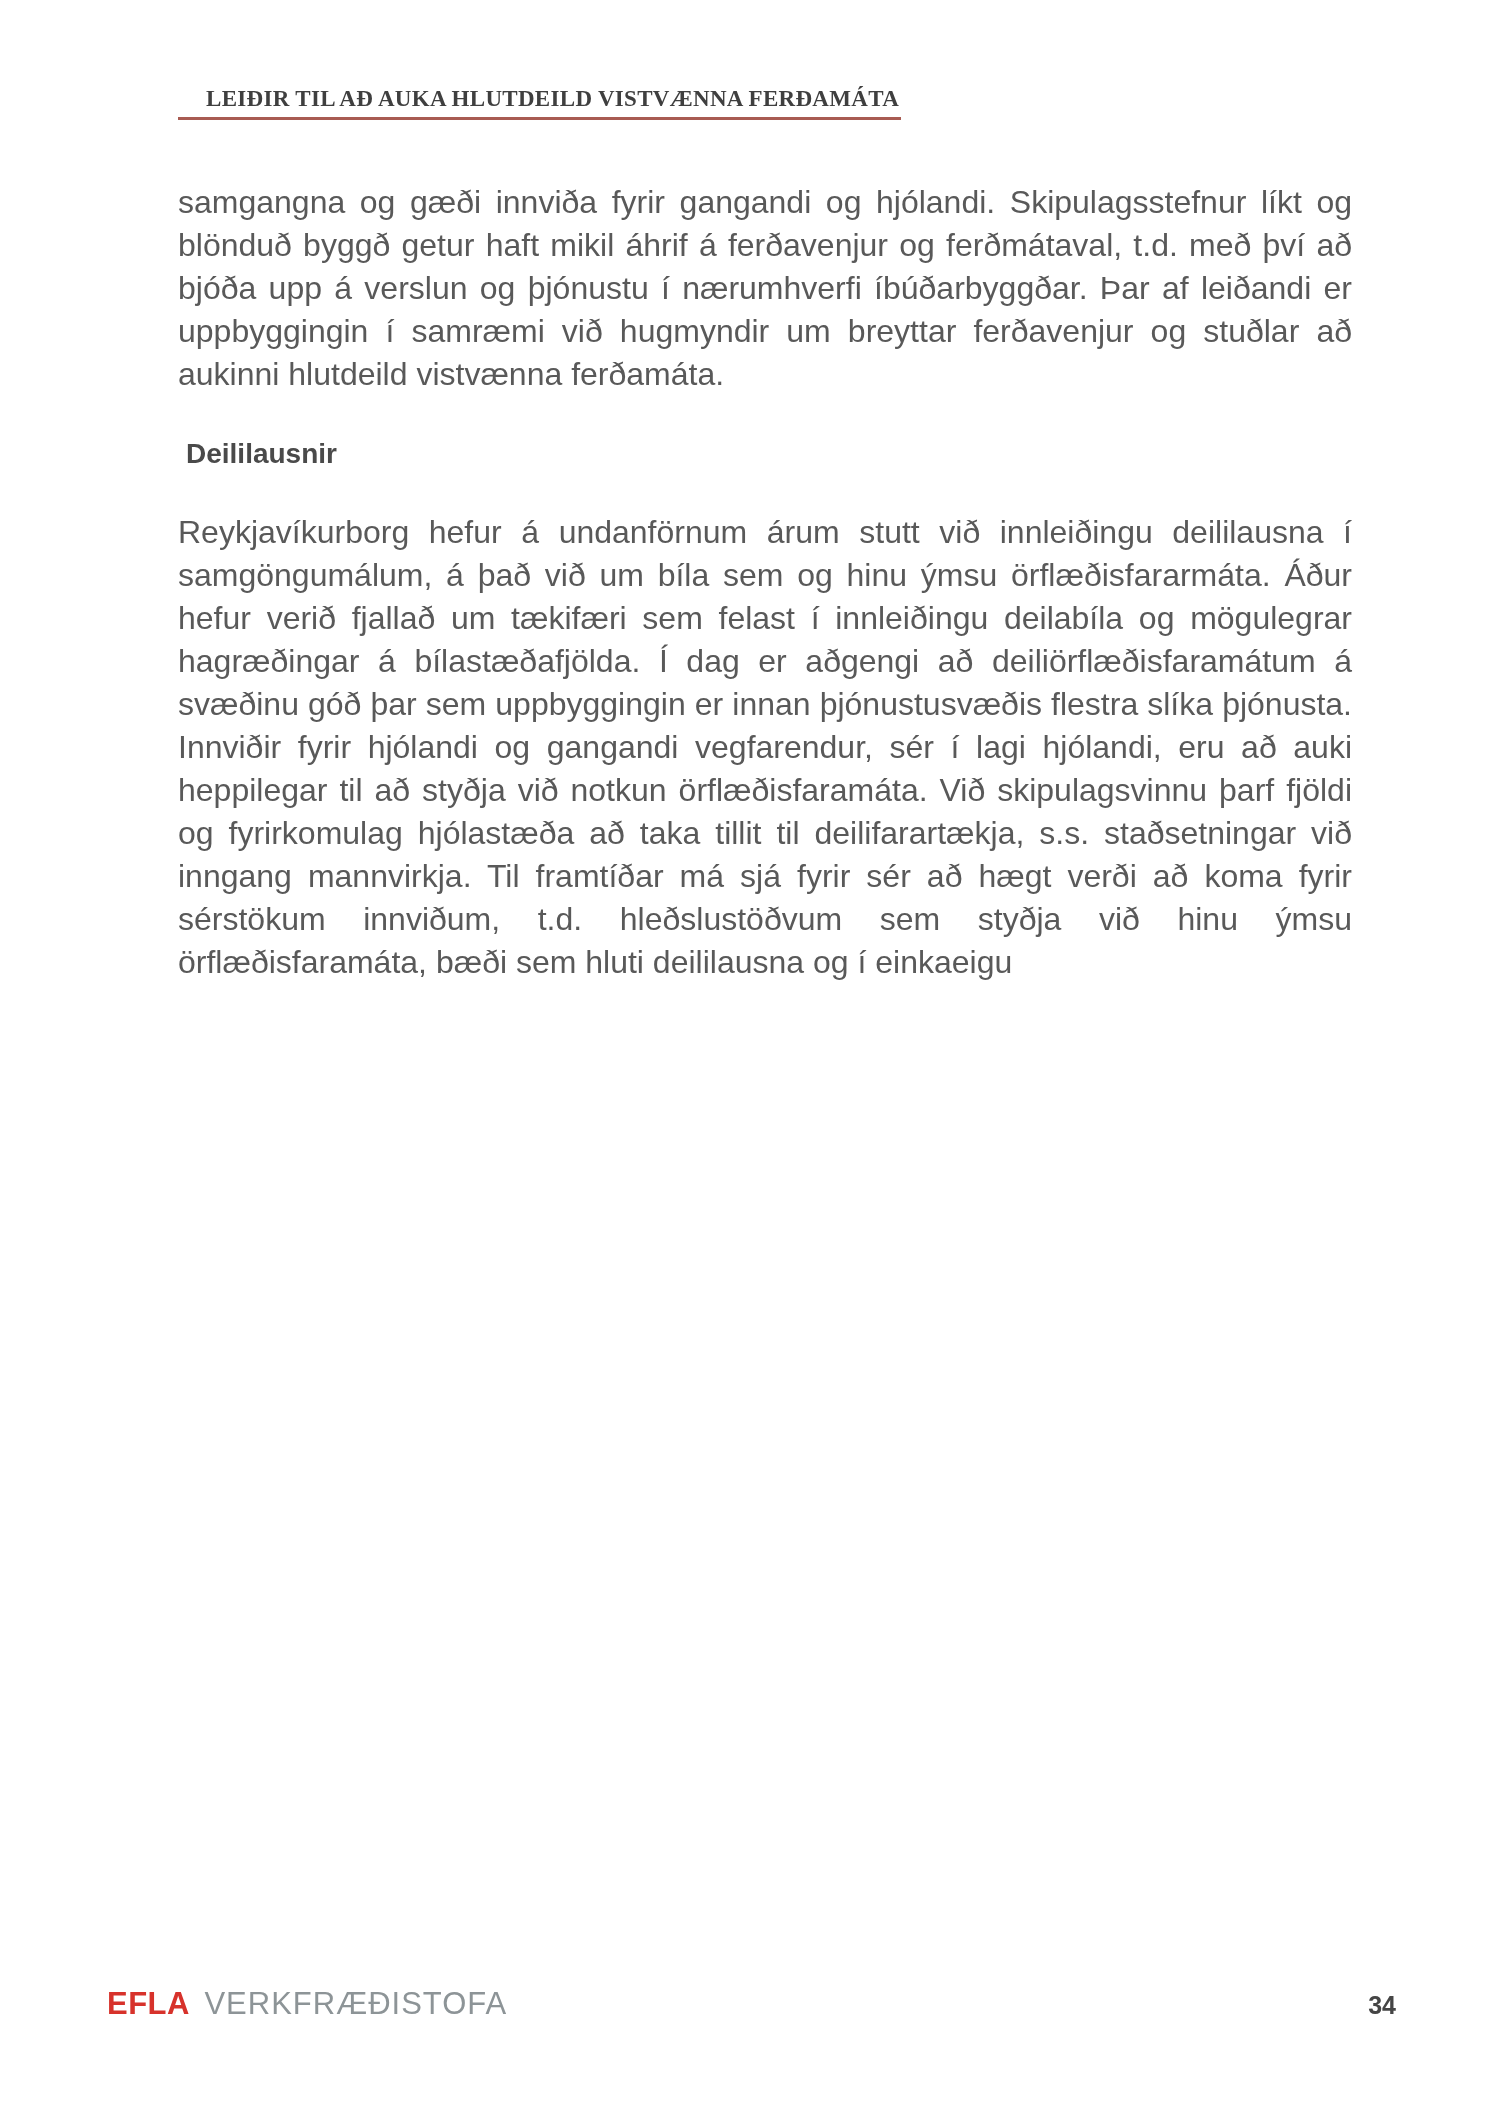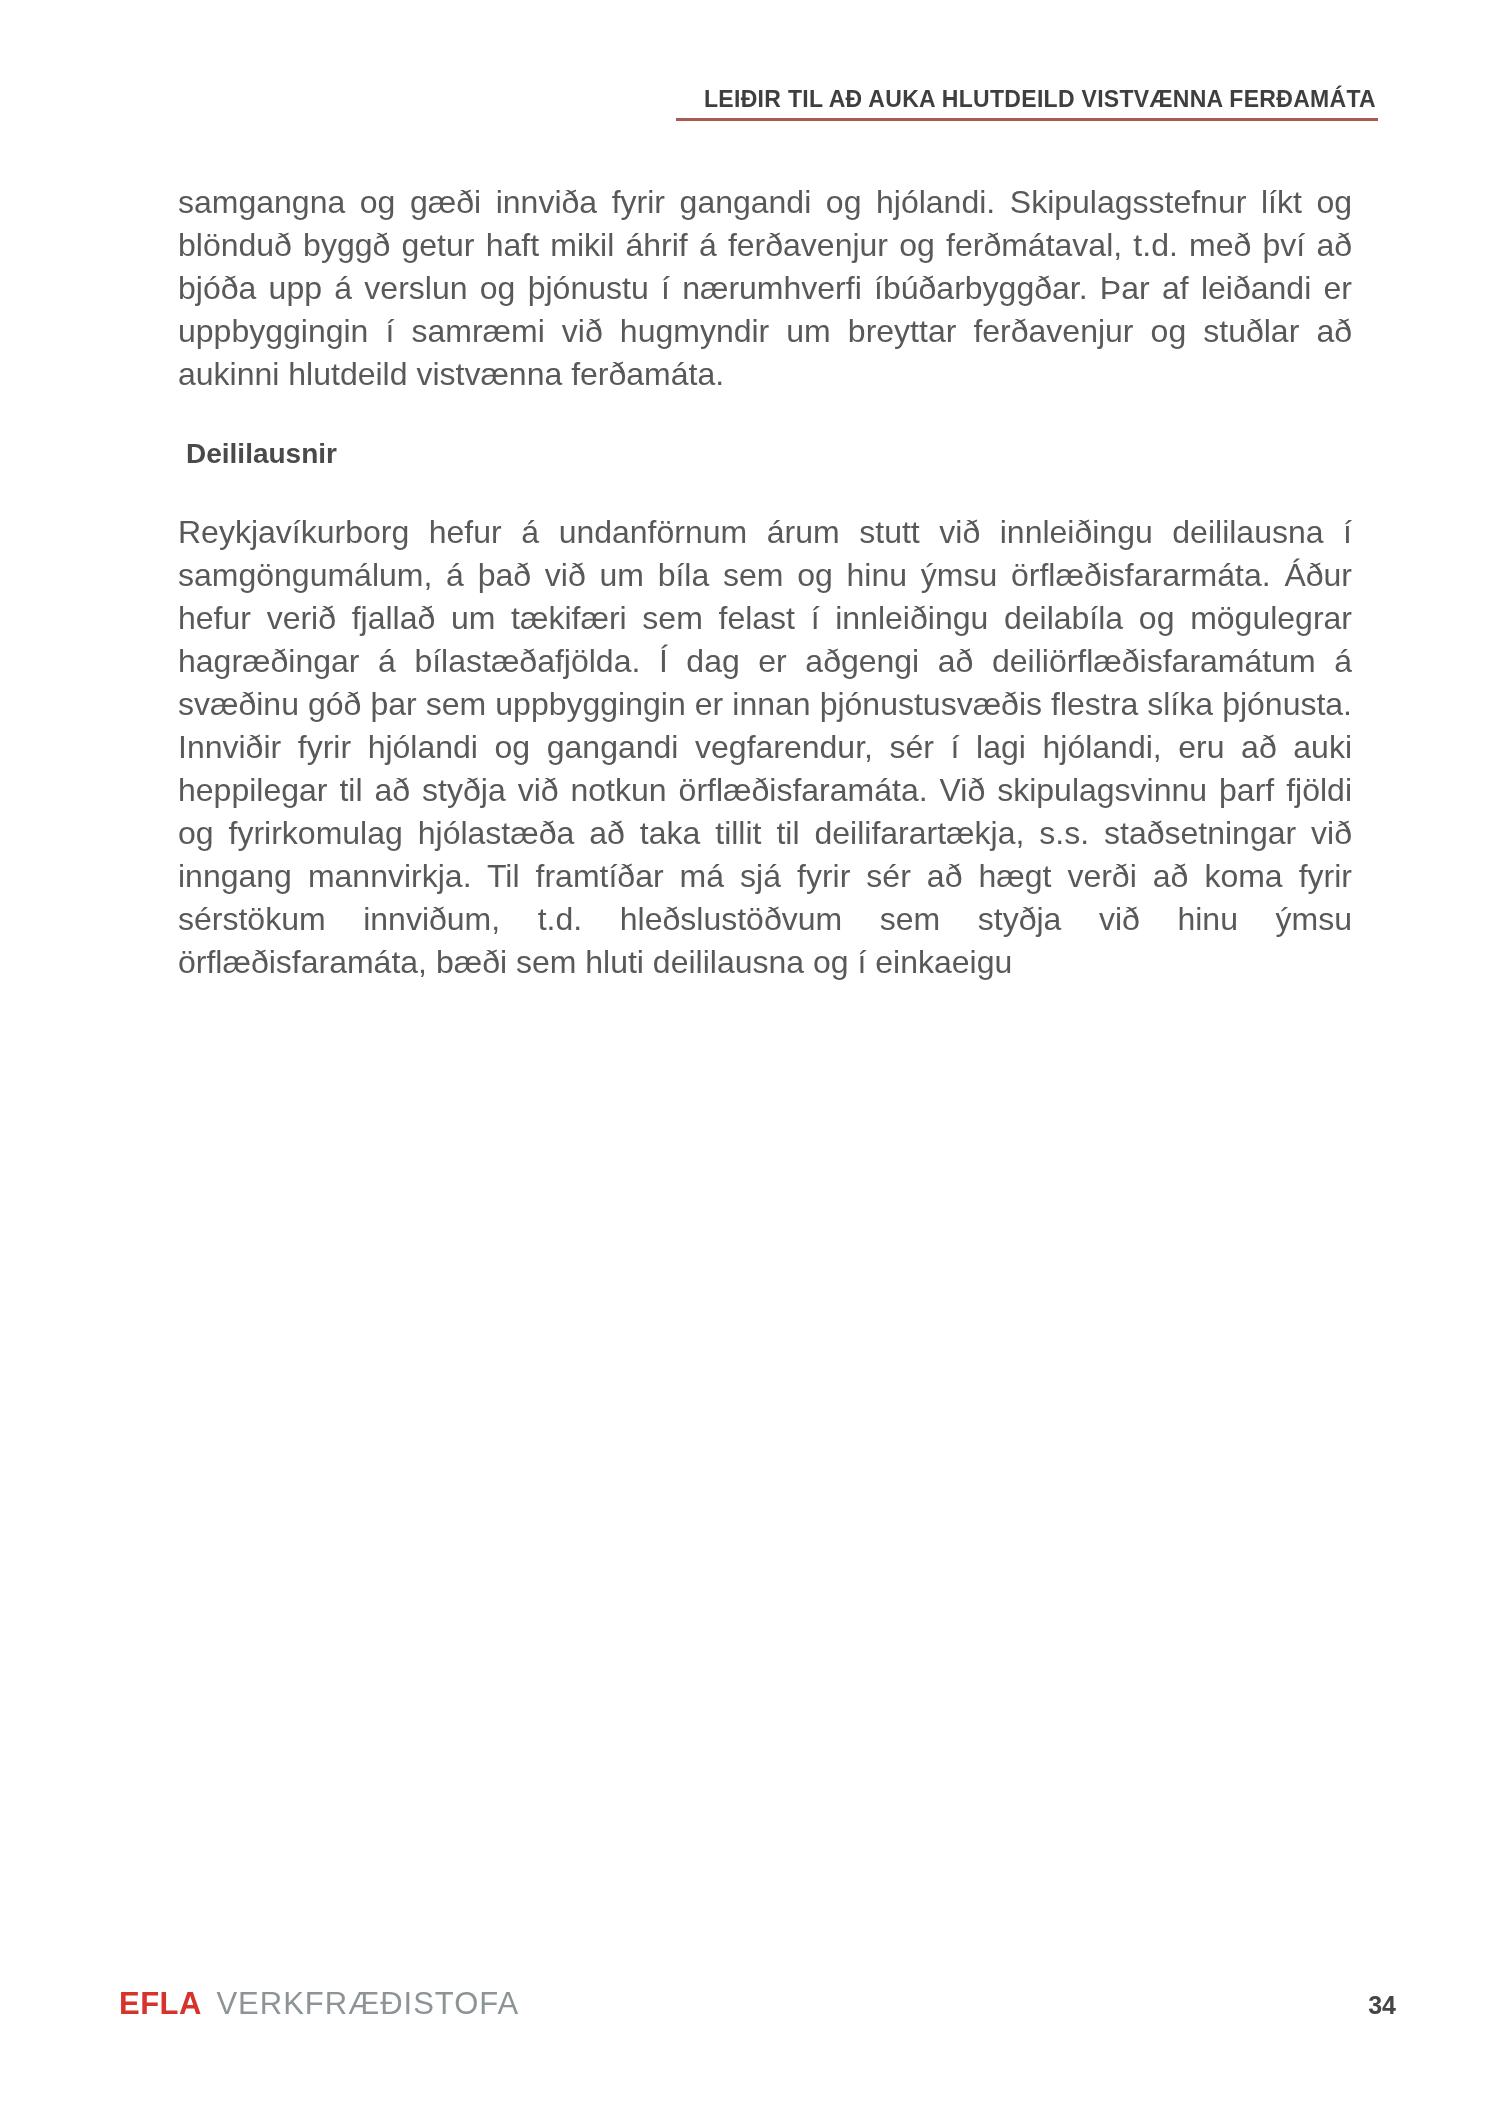--- a/index.html
+++ b/index.html
@@ -20,22 +20,23 @@
     width:1500px;
     height:2122px;
     background:var(--page-background);
     font-family:"Liberation Sans", sans-serif;
     overflow:hidden;
   }
   .header{
     position:absolute;
     top:86px;
     left:178px;
-    right:122px;
-    text-align:right;
+    right:97px;
+    text-align:left;
+    font-family:Liberation Serif, serif;
   }
   .header-title{
     display:inline-block;
     font-size:23px;
     font-weight:700;
     letter-spacing:0.3px;
     color:var(--header-text);
     border-bottom:3px solid var(--header-underline);
     padding:0 2px 5px 28px;
     white-space:nowrap;
@@ -62,21 +63,20 @@
     color:var(--heading-text);
   }
   .footer{
     position:absolute;
     left:107px;
     right:104px;
     top:1986px;
     display:flex;
     justify-content:space-between;
     align-items:baseline;
-    margin-left:12px;
   }
   .logo{white-space:nowrap;}
   .logo-primary{
     font-size:31px;
     font-weight:700;
     letter-spacing:0.5px;
     color:var(--logo-red);
   }
   .logo-secondary{
     font-size:31px;

